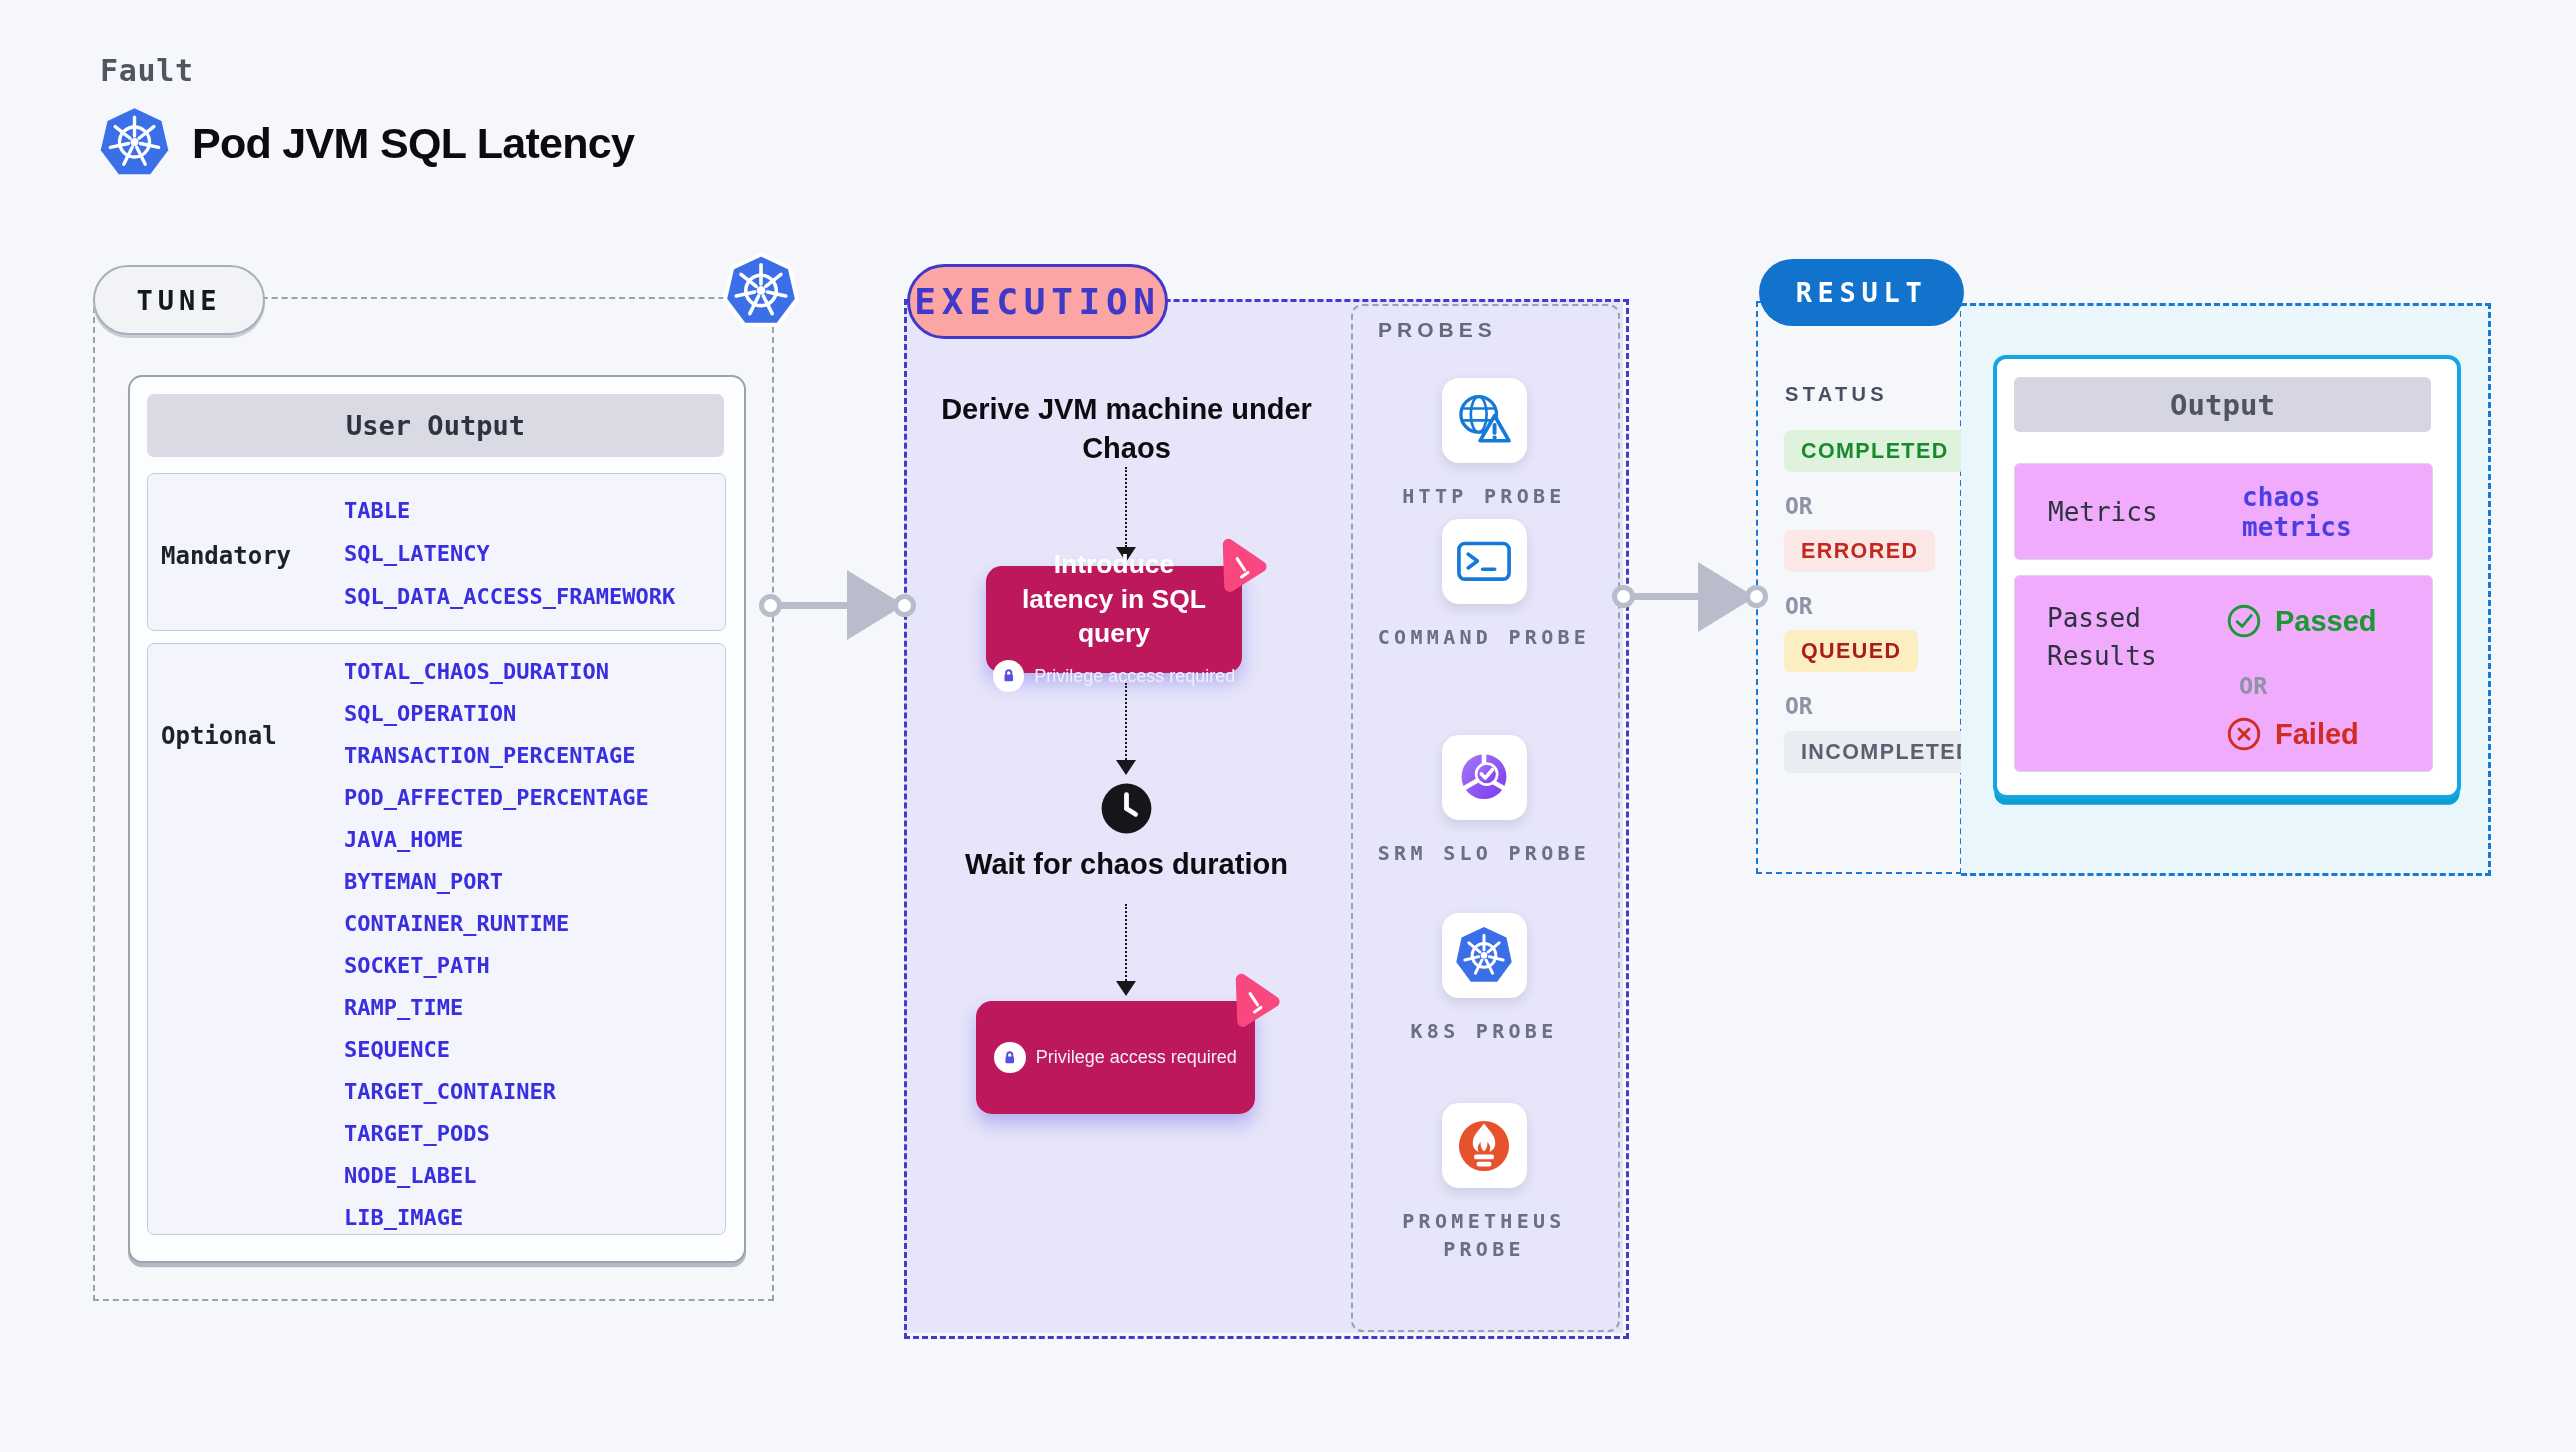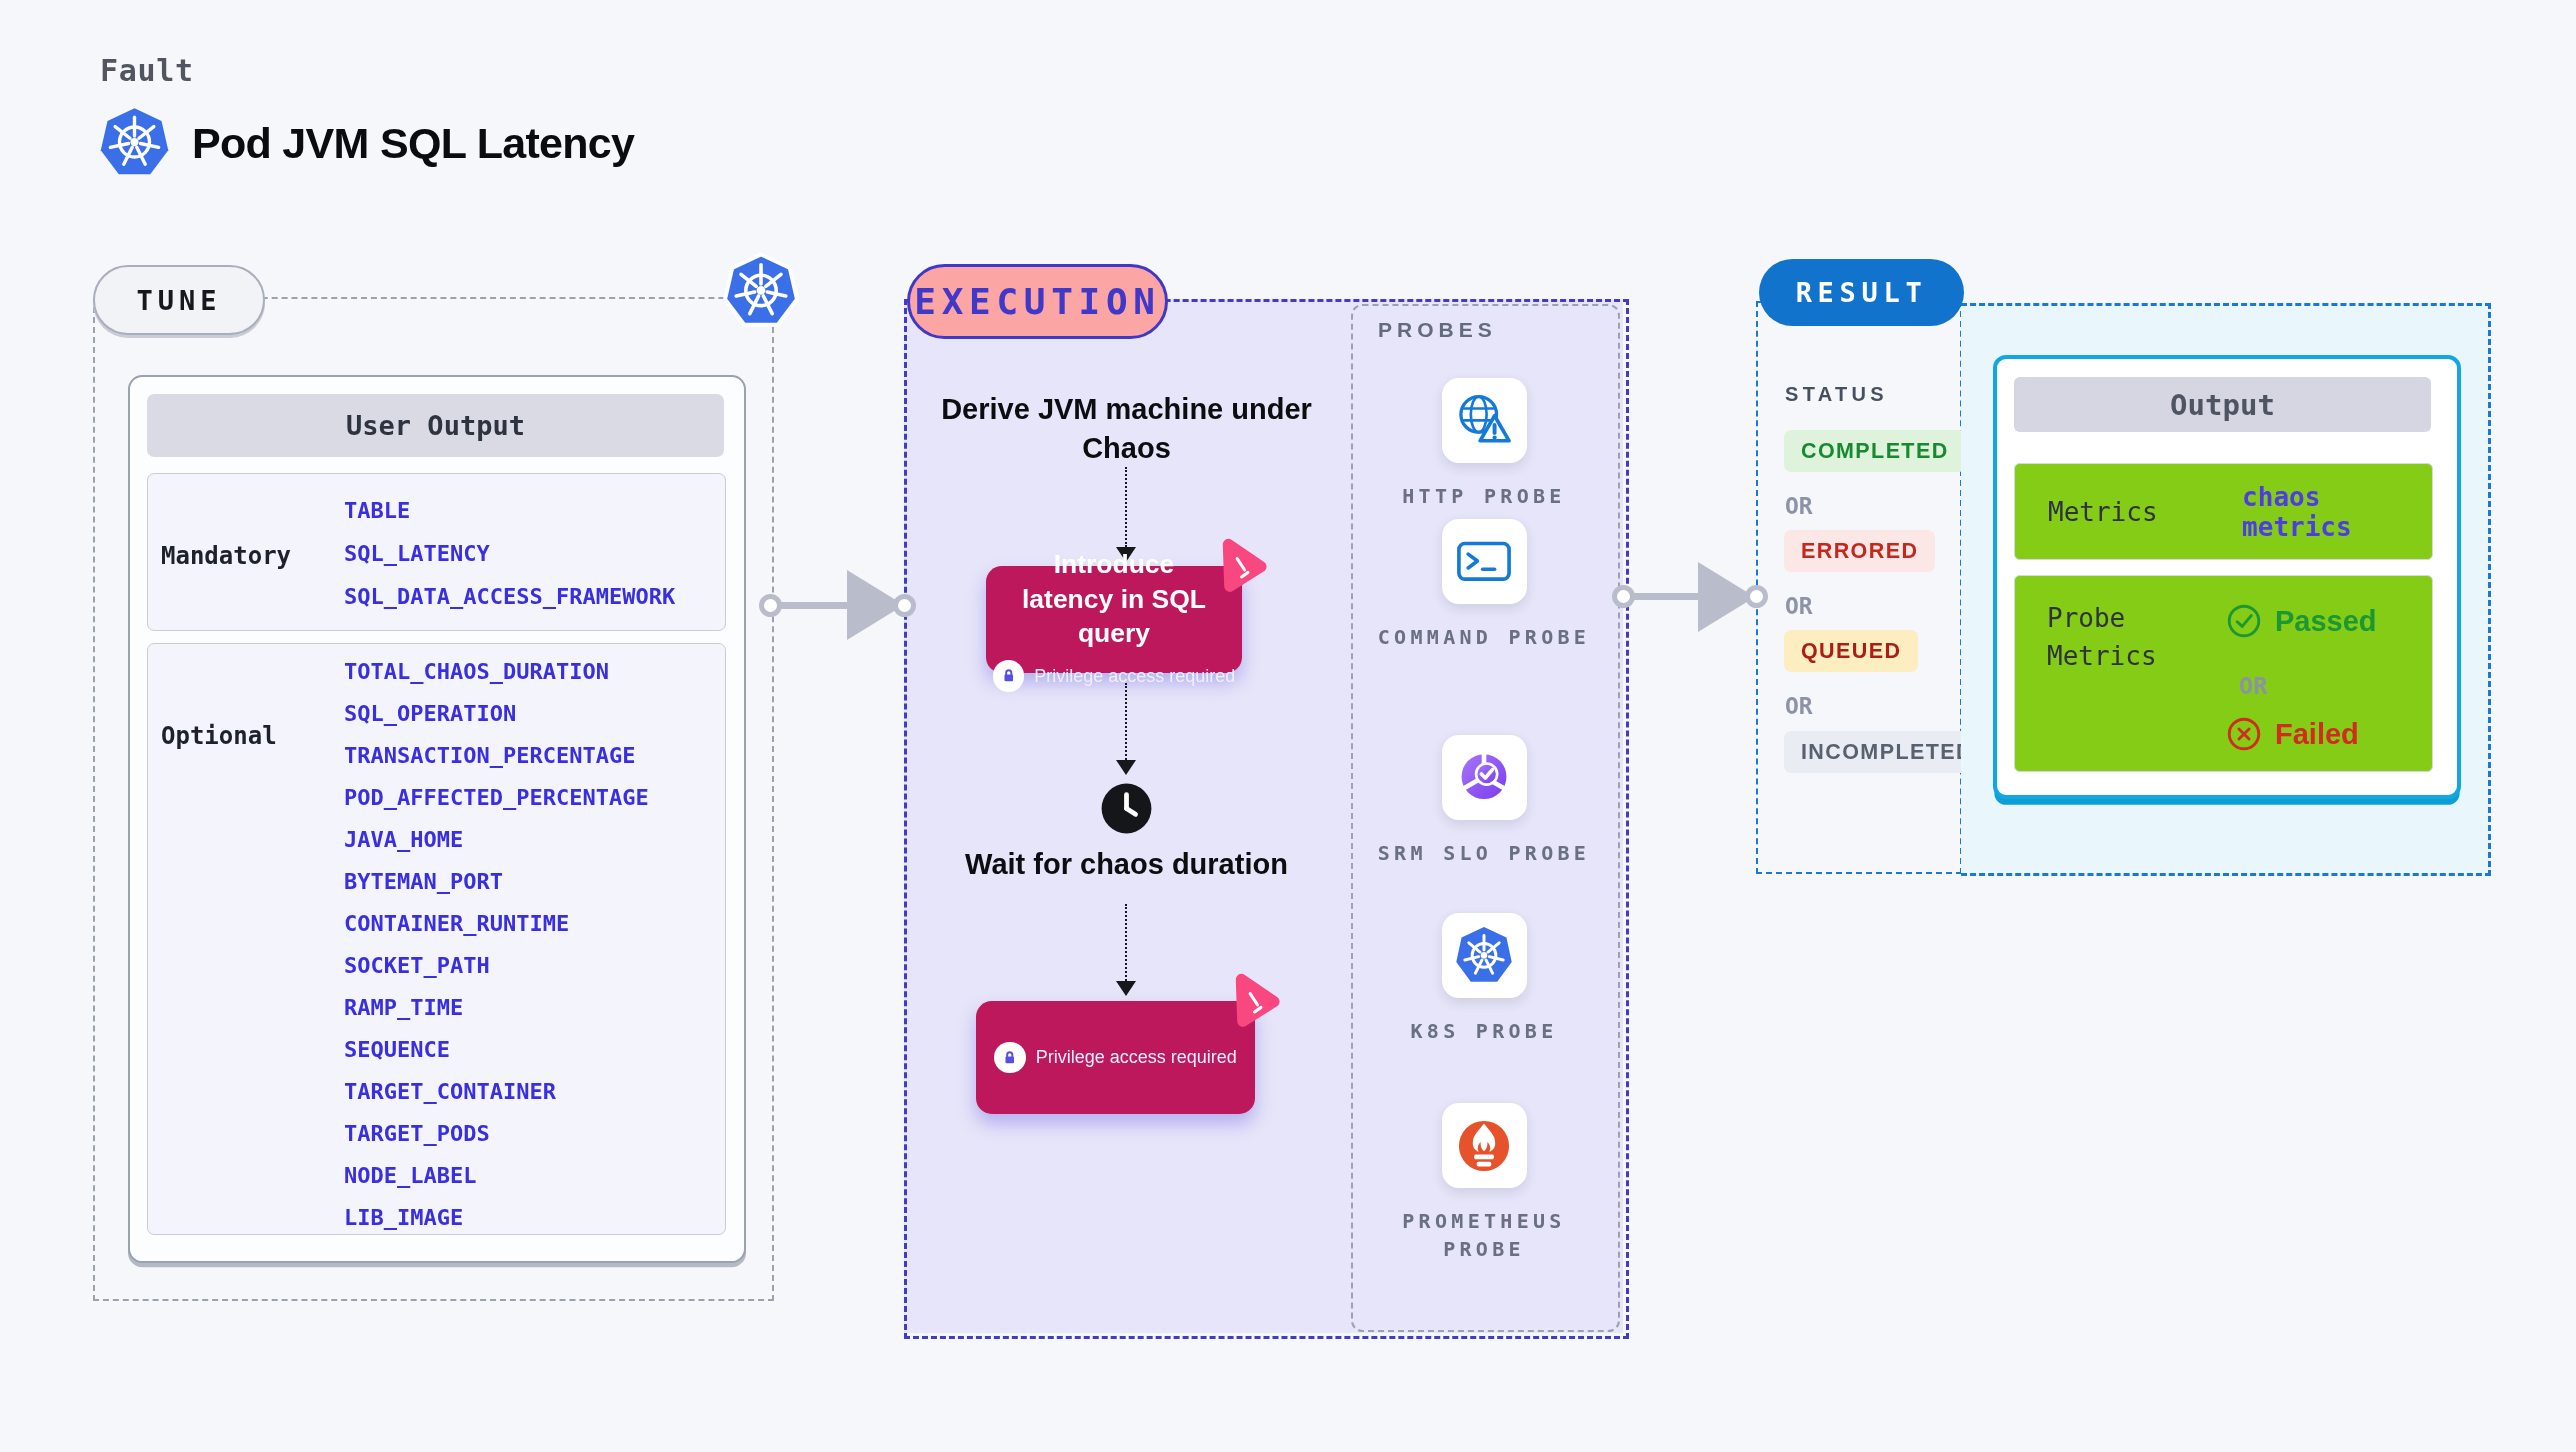--- a/index.html
+++ b/index.html
@@ -88,21 +88,21 @@
   .or-1{left:1785px;top:493px;}
   .or-2{left:1785px;top:593px;}
   .or-3{left:1785px;top:693px;}
 
   .output-zone{left:1961px;top:303px;width:527px;height:567px;background:#e9f6fc;
                border:3.6px dashed #1b79d6;border-left:none;}
   .output-card{left:1993px;top:355px;width:460px;height:436px;background:#ffffff;border:4.3px solid #12a7e0;
                border-radius:13px;box-shadow:0 7.2px 0 -1.4px #0c9fd6;z-index:6;}
   .output-header{left:2014px;top:377px;width:417px;height:55px;background:#d5d6e2;border-radius:5.7px;
                  display:flex;align-items:center;justify-content:center;font-size:29px;font-weight:bold;color:#4e5462;z-index:7;}
-  .output-row{background:#84cc16;border:1.4px solid #d6d8e4;border-radius:5.7px;z-index:7;justify-content:space-between;}
+  .output-row{background:#f0abfc;border:1.4px solid #d6d8e4;border-radius:5.7px;z-index:7;justify-content:space-between;}
   .row-metrics{left:2014px;top:463px;width:417px;height:95px;display:flex;align-items:center;padding:0;}
   .metrics-label{font-size:26px;color:#2d323e;margin-left:33px;width:208px;}
   .metrics-value{font-size:26px;color:#4b3ee3;font-weight:bold;}
   .row-probe{left:2014px;top:575px;width:417px;height:195px;}
   .probe-results-label{left:2047px;top:600px;font-size:26px;color:#2d323e;line-height:1.45;z-index:8;}
   .pr-pass{left:2226px;top:603px;display:flex;align-items:center;gap:13px;z-index:8;}
   .pr-pass .txt{font-size:29px;font-weight:bold;color:#1d9733;}
   .pr-or{left:2239px;top:672px;font-size:23.6px;color:#8c93a6;font-weight:bold;z-index:8;}
   .pr-fail{left:2226px;top:716px;display:flex;align-items:center;gap:13px;z-index:8;}
   .pr-fail .txt{font-size:29px;font-weight:bold;color:#d02c20;}
@@ -359,21 +359,21 @@
   <div class="abs output-zone"></div>
   <div class="abs output-card"></div>
   <div class="abs output-header mono">Output</div>
 
   <div class="abs output-row row-metrics">
     <span class="metrics-label mono">Metrics</span>
     <span class="metrics-value mono">chaos metrics</span>
   </div>
 
   <div class="abs output-row row-probe"></div>
-  <div class="abs probe-results-label mono" style="width:172px;">Probe Metrics</div>
+  <div class="abs probe-results-label mono" style="width:172px;">Passed Results</div>
   <div class="abs pr-pass">
     <span class="result-icon">
       <svg viewBox="0 0 100 100" width="36" height="36">
         <circle cx="50" cy="50" r="41" stroke="#1d9733" stroke-width="8" fill="none"></circle>
         <path d="M31,52 L45,65 L70,35" stroke="#1d9733" stroke-width="8" fill="none" stroke-linecap="round" stroke-linejoin="round"></path>
       </svg>
     </span>
     <span class="txt">Passed</span>
   </div>
   <div class="abs pr-or mono">OR</div>

